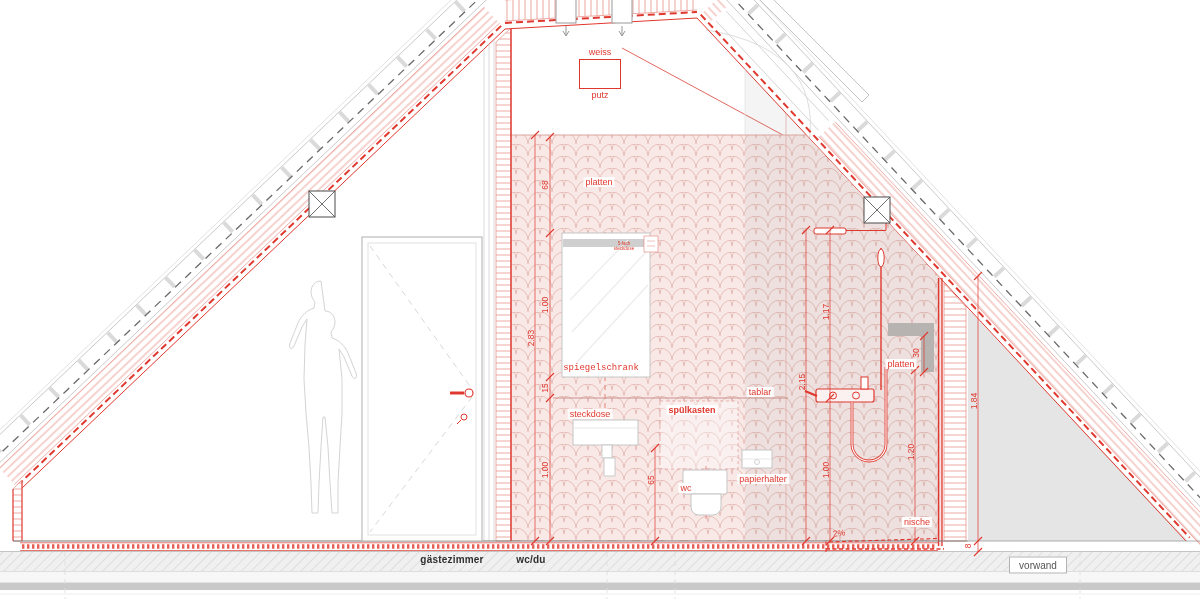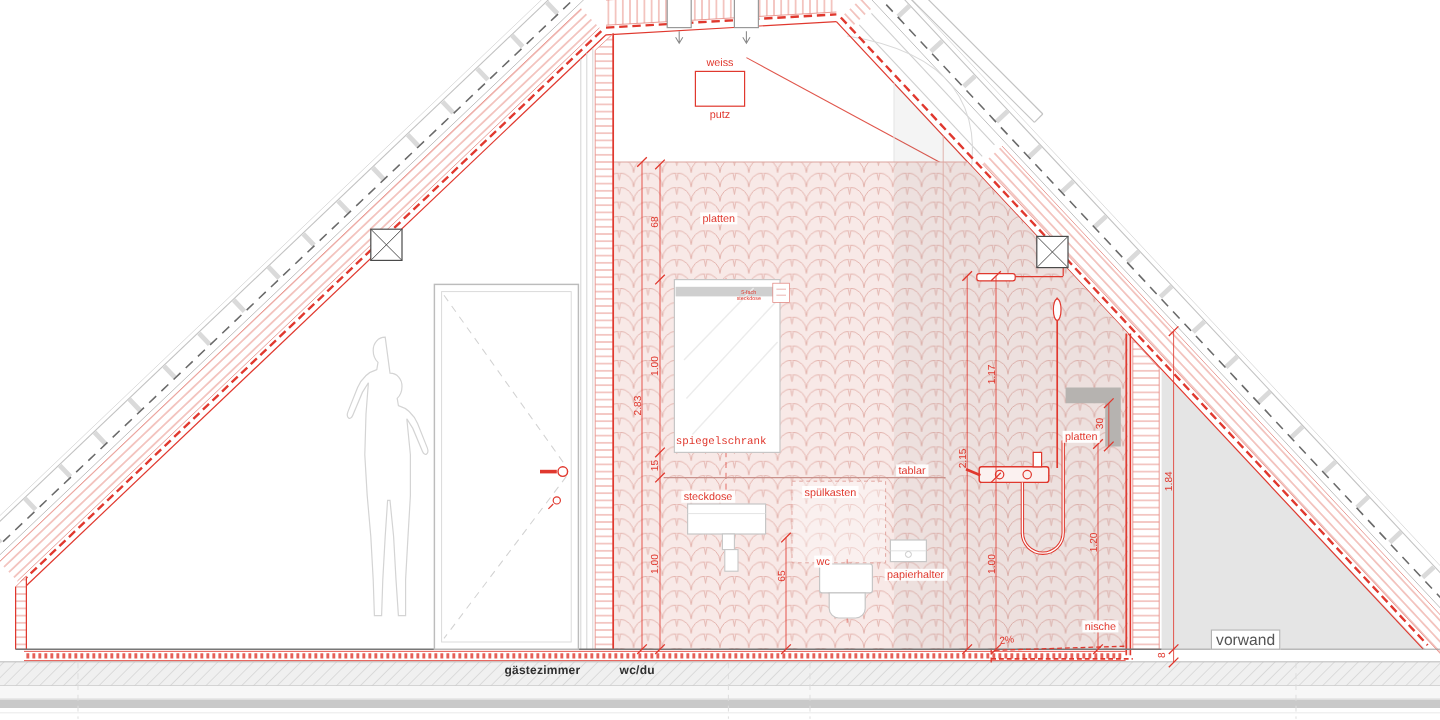--- a/index.html
+++ b/index.html
@@ -7,22 +7,22 @@
   #linework{position:absolute;left:0;top:0;}
   .pos{position:absolute;transform:translate(-50%,-50%);white-space:nowrap;}
   .red{color:#e0382e;font-size:9px;}
   .chip{background:rgba(255,255,255,.92);padding:0 2px;}
   .dim{position:absolute;color:#e0382e;font-size:8.5px;white-space:nowrap;
        transform:translate(-50%,-50%) rotate(-90deg);}
   .dim.slope{transform:translate(-50%,-50%) rotate(-8deg);}
   .room{color:#2f2f2f;font-size:10px;font-weight:bold;letter-spacing:.2px;margin-top:28px;}
   .outline-box{border:1px solid #e0382e;background:#fff;display:flex;flex-direction:column;
        align-items:center;justify-content:center;line-height:1.2;}
-  .gray-box{border:1px solid #b3b3b3;background:#fff;color:#555;font-size:13px;
-       display:flex;align-items:center;justify-content:center;}
+  .gray-box{border:1px solid #b3b3b3;background:#fff;color:#555;font-size:10px;
+       display:flex;align-items:center;justify-content:center;margin-top:32px;}
   .tiny{font-size:4.5px;line-height:1.15;text-align:center;}
 </style>
 </head>
 <body>
 
 <div id="canvas">
 
 <svg id="linework" width="1200" height="600" viewBox="0 0 1200 600">
   <defs>
     <pattern id="scales" width="24" height="12" patternUnits="userSpaceOnUse">
@@ -239,23 +239,23 @@
 
 <div class="pos red chip" style="left:599px;top:182px;">platten</div>
 <div class="pos red" style="left:601px;top:368px;font-family:Liberation Mono, monospace;">spiegelschrank</div>
 
 <div class="pos red tiny" style="left:624px;top:246px;">
   <div>5-fach</div>
   <div>steckdose</div>
 </div>
 
 <div class="pos red chip" style="left:590px;top:414px;">steckdose</div>
-<div class="pos red chip" style="left:692px;top:410px;">spülkasten</div>
+<div class="pos red chip" style="left:692px;top:410px;font-weight:bold;">spülkasten</div>
 <div class="pos red chip" style="left:760px;top:392px;">tablar</div>
-<div class="pos red chip" style="left:686px;top:468px;">wc</div>
+<div class="pos red chip" style="left:686px;top:488px;">wc</div>
 <div class="pos red chip" style="left:763px;top:479px;">papierhalter</div>
 <div class="pos red chip" style="left:917px;top:522px;">nische</div>
 <div class="pos red chip" style="left:901px;top:364px;">platten</div>
 
 <div class="pos room" style="left:452px;top:531px;">gästezimmer</div>
 <div class="pos room" style="left:531px;top:531px;text-align:right;">wc/du</div>
 
 <div class="pos gray-box" style="left:1038px;top:533px;width:56px;height:15px;">
   <span>vorwand</span>
 </div>

